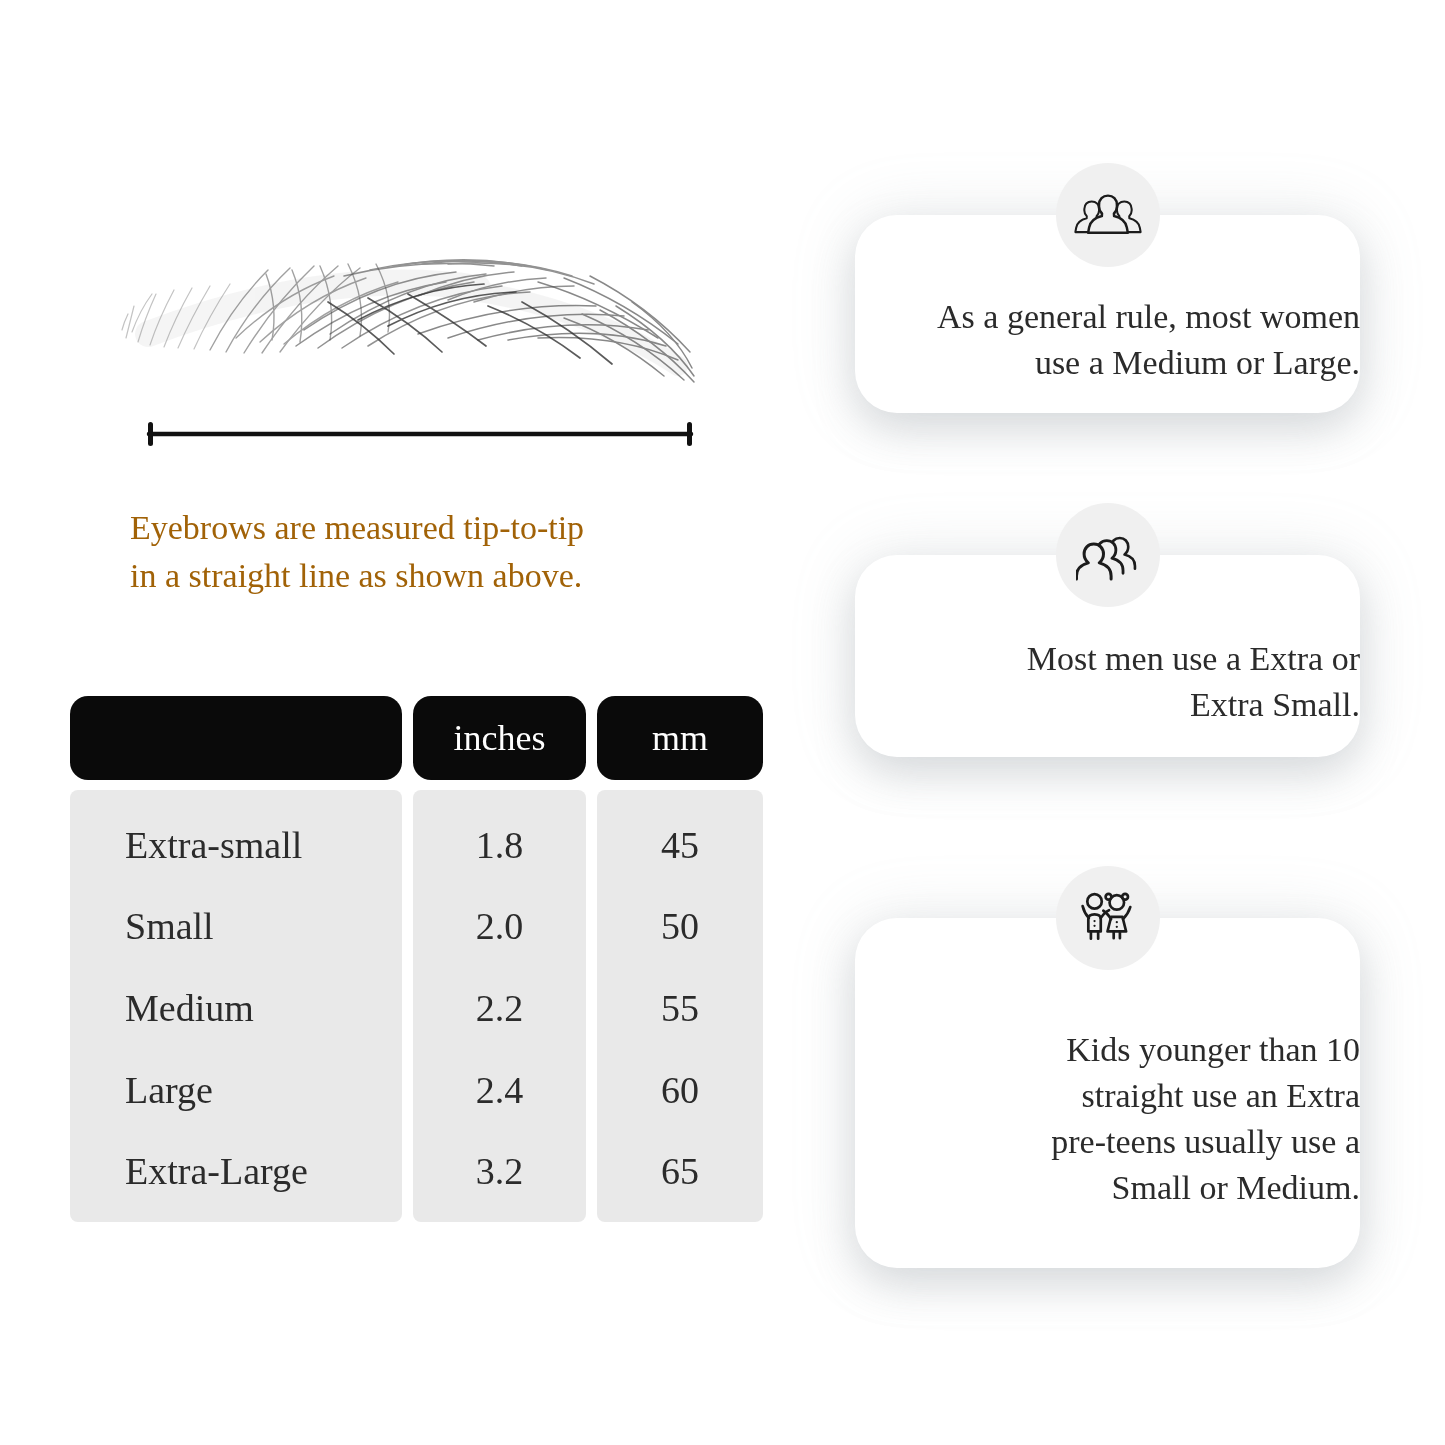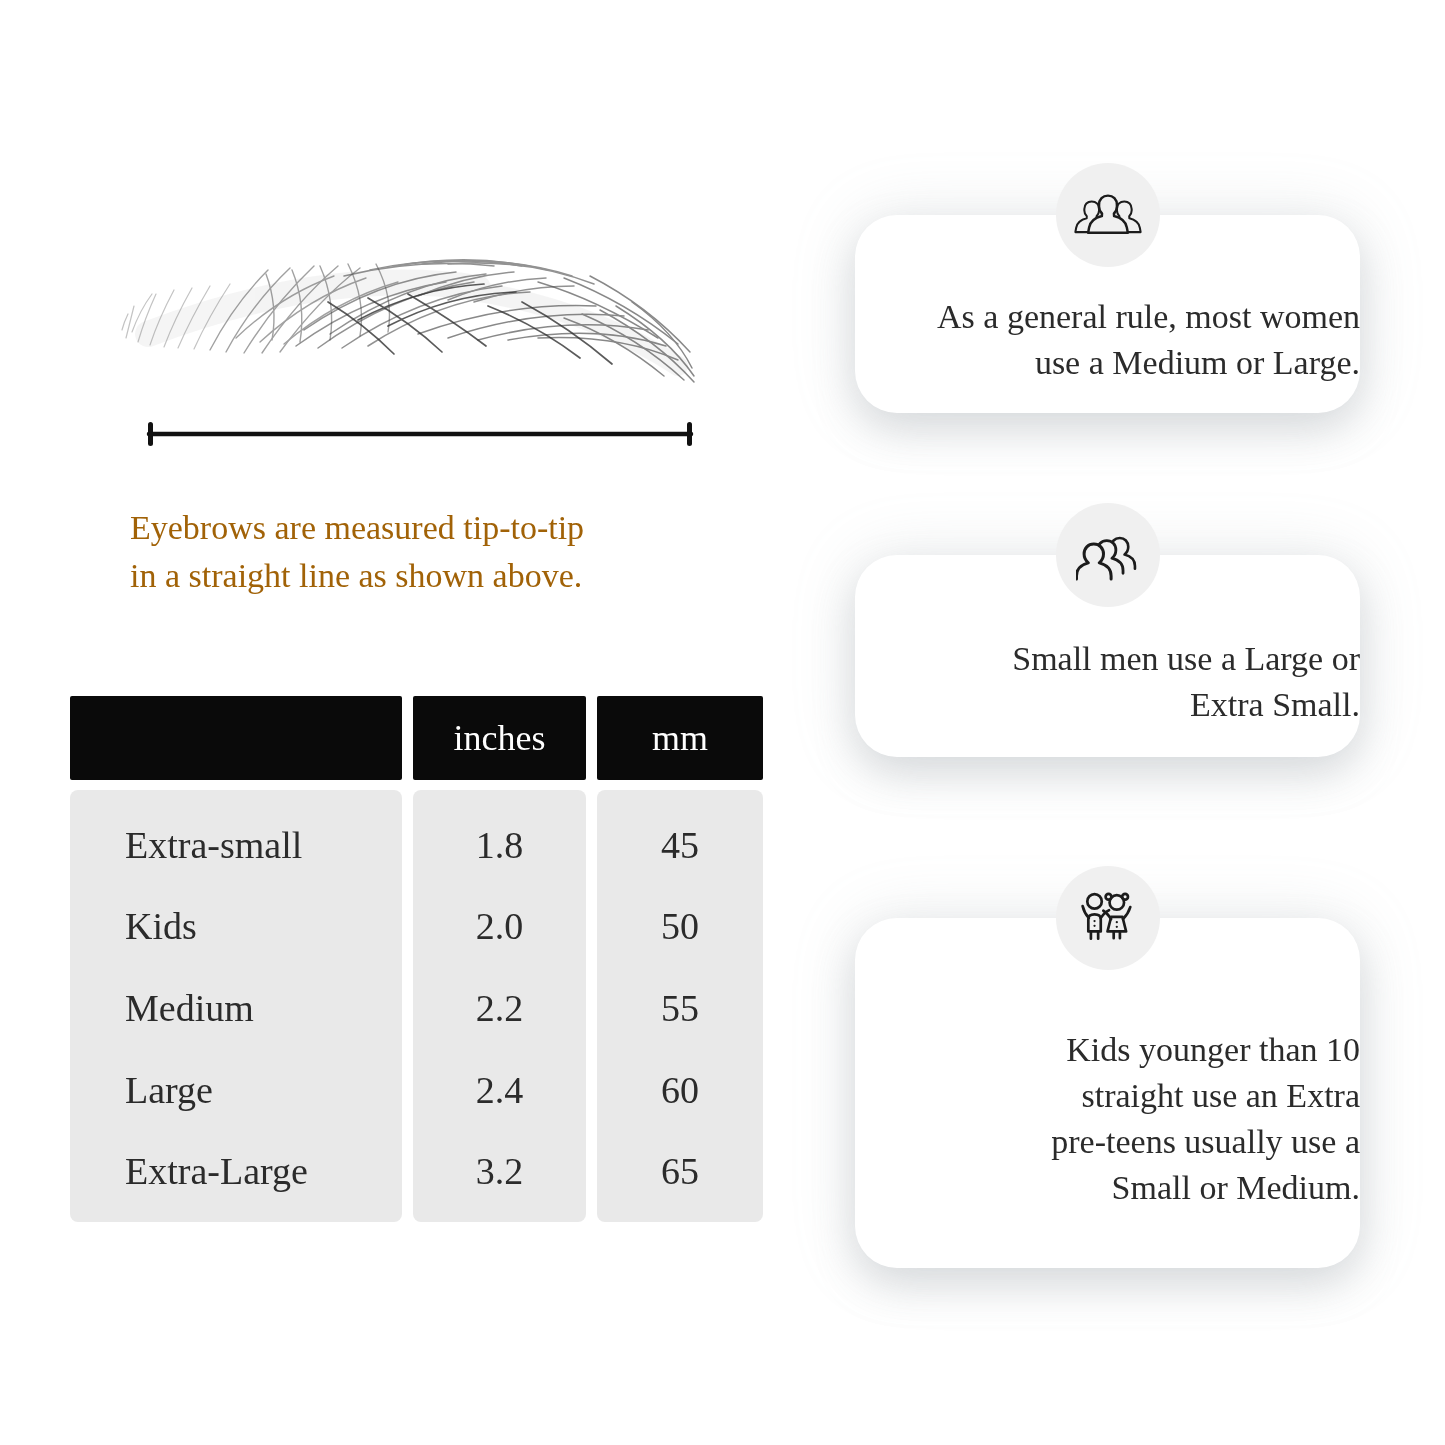--- a/index.html
+++ b/index.html
@@ -6,21 +6,21 @@
   html,body { background:#ffffff; }
   .page {
     position:relative; width:1445px; height:1445px; background:#ffffff;
     font-family:"Liberation Serif","DejaVu Serif",serif; color:#2b2b2b; overflow:hidden;
   }
   
   .brow-svg { position:absolute; left:118px; top:242px; }
   .measure-line { position:absolute; left:146px; top:422px; }
   .caption { position:absolute; left:130px; top:504px; font-size:34px; line-height:48px; color:#a16207; }
   
-  .th { position:absolute; top:696px; height:84px; background:#0a0a0a; border-radius:2px;
+  .th { position:absolute; top:696px; height:84px; background:#0a0a0a; border-radius:18px;
         display:flex; align-items:center; justify-content:center;
         color:#ffffff; font-size:36px; }
   .th.c1 { left:70px;  width:332px; }
   .th.c2 { left:413px; width:173px; }
   .th.c3 { left:597px; width:166px; }
   .tbody-bg { position:absolute; top:790px; height:432px; background:#e9e9e9; border-radius:8px; }
   .tbody-bg.c1 { left:70px;  width:332px; }
   .tbody-bg.c2 { left:413px; width:173px; }
   .tbody-bg.c3 { left:597px; width:166px; }
   .rows { position:absolute; left:70px; top:790px; width:693px; height:432px;
@@ -141,21 +141,21 @@
   <div class="tbody-bg c2"></div>
   <div class="tbody-bg c3"></div>
 
   <div class="rows">
     <div class="row">
       <div class="lbl">Extra-small</div>
       <div class="val">1.8</div>
       <div class="val">45</div>
     </div>
     <div class="row">
-      <div class="lbl">Kids</div>
+      <div class="lbl">Small</div>
       <div class="val">2.0</div>
       <div class="val">50</div>
     </div>
     <div class="row">
       <div class="lbl">Medium</div>
       <div class="val">2.2</div>
       <div class="val">55</div>
     </div>
     <div class="row">
       <div class="lbl">Large</div>
@@ -197,21 +197,21 @@
         </g>
         <g transform="translate(14.5,3) scale(0.94)">
           <path fill="#f0f0f0" d="M0 44 L0 41 C0 34.2 4.4 29.8 11.8 27.9 C9.2 25.7 7.6 22.5 7.6 19.1 C7.6 13.2 11.6 9.1 17.3 9.1 C23 9.1 27 13.2 27 19.1 C27 22.5 25.4 25.7 22.8 27.9 C30.2 29.8 34.6 34.2 34.6 41 L34.6 44"></path>
         </g>
         <g transform="translate(0.5,6)">
           <path fill="#f0f0f0" d="M0 44 L0 41 C0 34.2 4.4 29.8 11.8 27.9 C9.2 25.7 7.6 22.5 7.6 19.1 C7.6 13.2 11.6 9.1 17.3 9.1 C23 9.1 27 13.2 27 19.1 C27 22.5 25.4 25.7 22.8 27.9 C30.2 29.8 34.6 34.2 34.6 41 L34.6 44"></path>
         </g>
       </svg>
     </div>
     <div class="card-lines">
-      <div>Small men use a Large or</div>
+      <div>Most men use a Extra or</div>
       <div>Extra Small.</div>
     </div>
   </div>
 
   <div class="card three">
     <div class="badge">
       <svg width="58" height="58" viewBox="0 0 56 56" stroke="#1c1c1c" stroke-width="2.6" stroke-linejoin="round" stroke-linecap="round" fill="none">
         <circle cx="28.5" cy="7.5" r="2.8"></circle>
         <circle cx="44.5" cy="7.5" r="2.8"></circle>
         <circle cx="15" cy="12" r="7"></circle>

